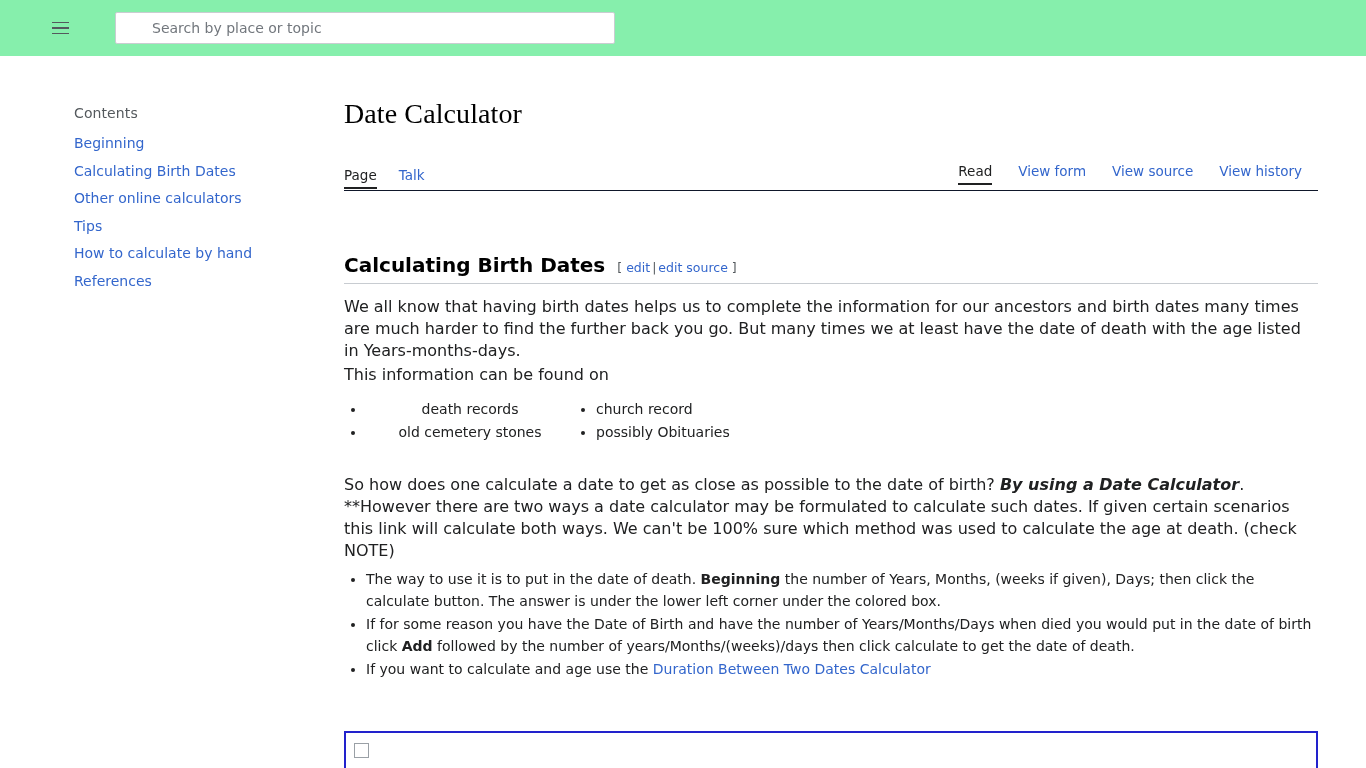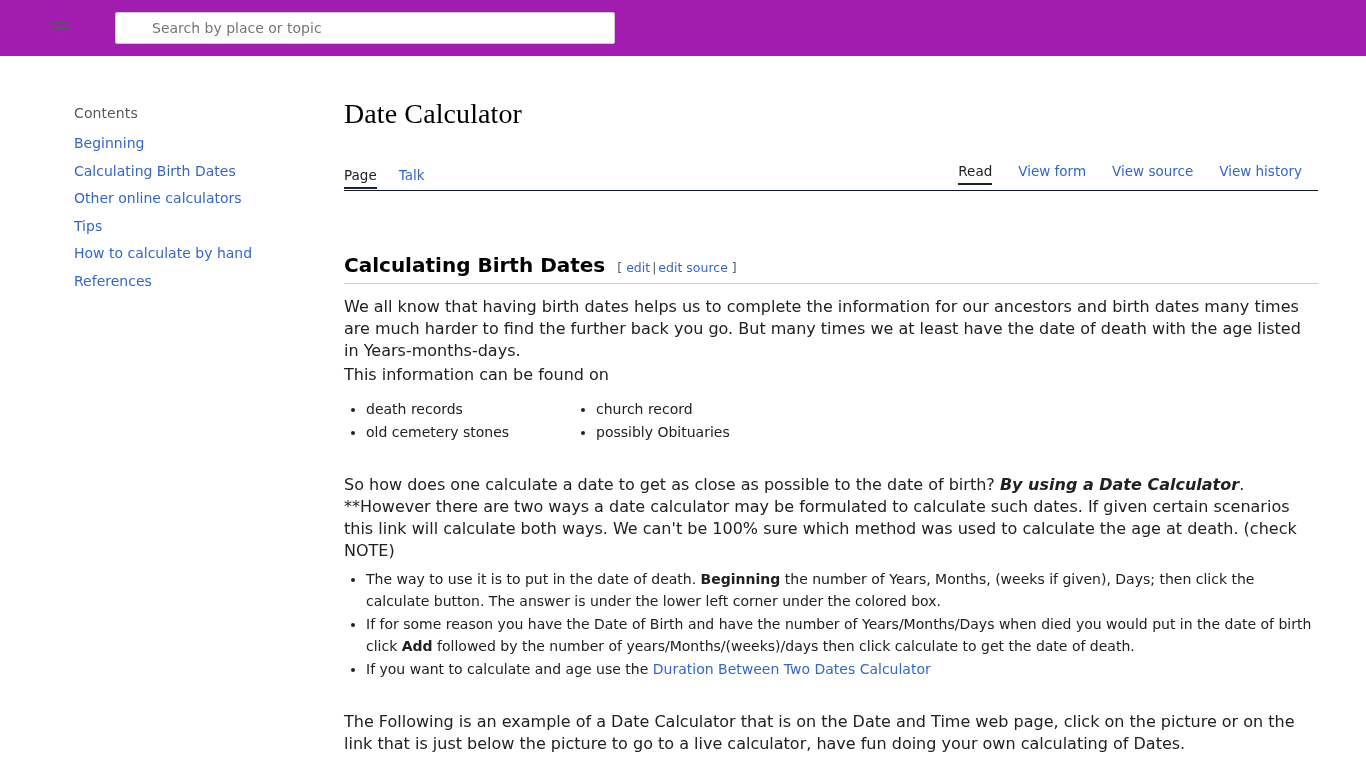--- a/index.html
+++ b/index.html
@@ -13,21 +13,21 @@
     overflow: hidden;
     font-family: "DejaVu Sans", "Liberation Sans", sans-serif;
     color: #202122;
     font-size: 14px;
   }
 
   
   .header {
     position: relative;
     height: 56px;
-    background: #a21caf;
+    background: #86efac;
   }
   .hamburger {
     position: absolute;
     left: 48px;
     top: 16px;
     width: 24px;
     height: 24px;
     cursor: pointer;
     display: flex;
     flex-direction: column;
@@ -199,21 +199,21 @@
     margin-top: 12px;
     display: flex;
   }
   .twocol ul {
     list-style: disc;
     margin: 0;
     padding-left: 22px;
     font-size: 14px;
     line-height: 23px;
   }
-  .twocol .col1 { width: 208px; }
+  .twocol .col1 { width: 208px; text-align: center; }
 
   .spacer-lg { height: 18px; }
 
   
   .notebox {
     margin-top: 32px;
     border: 2px solid #2222cc;
     background: #ffffff;
     height: 60px;
     position: relative;
@@ -303,21 +303,20 @@
     <p class="body"><span>So how does one calculate a date to get as close as possible to the date of birth? </span><span class="bolditalic">By using a Date Calculator</span><span>. **However there are two ways a date calculator may be formulated to calculate such dates. If given certain scenarios this link will calculate both ways. We can't be 100% sure which method was used to calculate the age at death. (check NOTE)</span></p>
 
     <ul class="bullets">
       <li><span>The way to use it is to put in the date of death. </span><span class="bold">Beginning</span><span> the number of Years, Months, (weeks if given), Days; then click the calculate button. The answer is under the lower left corner under the colored box.</span></li>
       <li><span>If for some reason you have the Date of Birth and have the number of Years/Months/Days when died you would put in the date of birth click </span><span class="bold">Add</span><span> followed by the number of years/Months/(weeks)/days then click calculate to get the date of death.</span></li>
       <li><span>If you want to calculate and age use the </span><a class="inline-link">Duration Between Two Dates Calculator</a></li>
     </ul>
 
     <div class="spacer-lg"></div>
 
-    <p class="body">The Following is an example of a Date Calculator that is on the Date and Time web page, click on the picture or on the link that is just below the picture to go to a live calculator, have fun doing your own calculating of Dates.</p>
 
     <div class="notebox">
       <div class="notebox-icon">
         <div class="pg"></div>
 
       </div>
 
     </div>
 
   </div>

